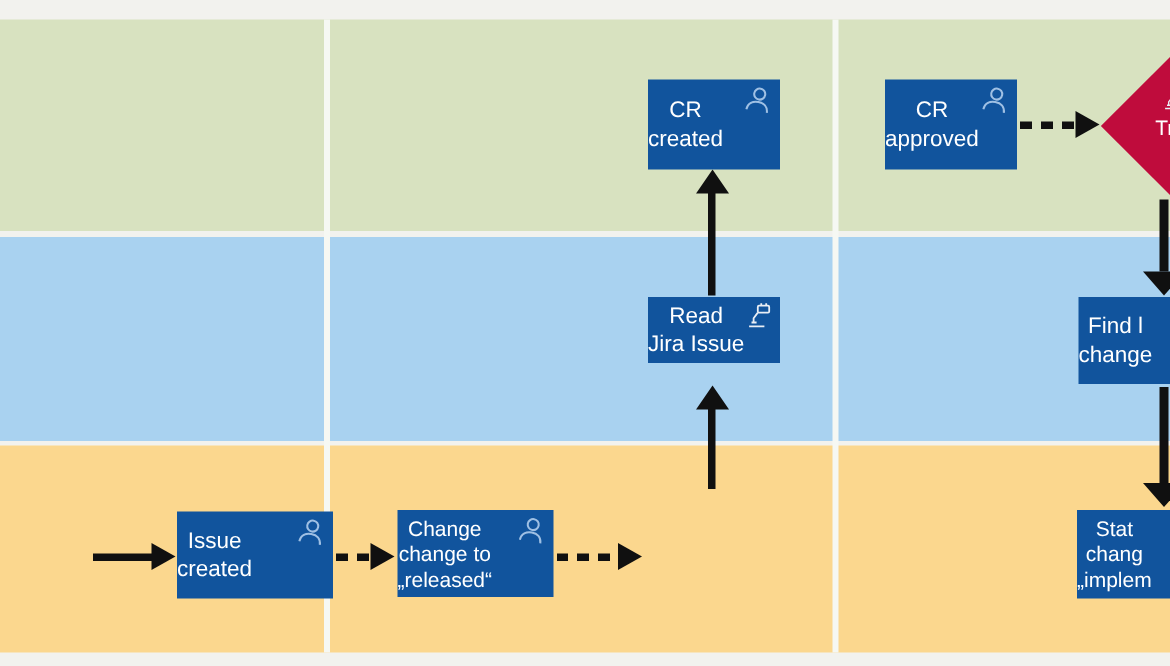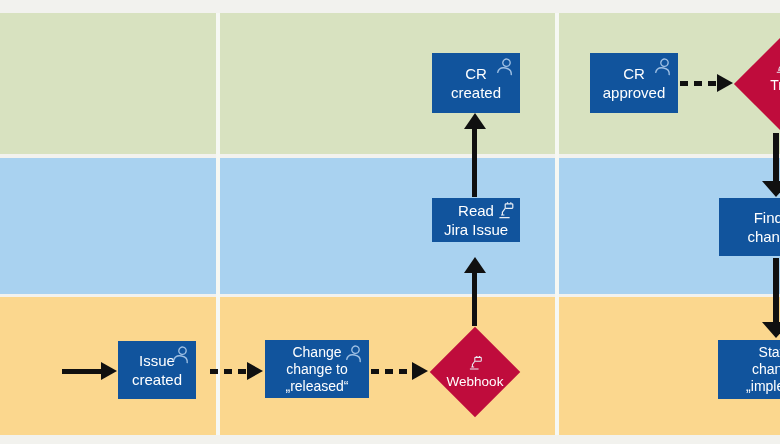--- a/index.html
+++ b/index.html
@@ -21,21 +21,21 @@
   .shaft-v{position:absolute;width:5px;background:var(--arrow-black);z-index:3;}
   .shaft-v.wide{width:6px;}
   .head{position:absolute;width:0;height:0;z-index:3;}
   .head-right{border-top:9px solid transparent;border-bottom:9px solid transparent;border-left:16px solid var(--arrow-black);}
   .head-up{border-left:11px solid transparent;border-right:11px solid transparent;border-bottom:16px solid var(--arrow-black);}
   .head-down{border-left:14px solid transparent;border-right:14px solid transparent;border-top:16px solid var(--arrow-black);}
 
   
   .node{
     position:absolute;background:var(--box-blue);color:#fff;z-index:4;
-    display:flex;align-items:center;justify-content:center;text-align:center;
+    display:flex;align-items:center;text-align:center;
     font-size:15px;line-height:19px;
   }
   .node .lbl div{white-space:nowrap;}
   .node.small-text{font-size:14px;line-height:17px;}
   .icn{position:absolute;top:3px;right:4px;}
   .person{color:var(--icon-person);}
   .robot{color:var(--icon-robot);}
 
   .start-node{
     position:absolute;left:9px;top:351px;width:51px;height:42px;border-radius:21px;
@@ -83,21 +83,21 @@
   <div class="shaft-h dashed" style="left:680px;top:81px;width:37px"></div>
   <div class="head head-right" style="left:717px;top:74px"></div>
 
   <div class="shaft-v wide" style="left:773px;top:133px;height:48px"></div>
   <div class="head head-down" style="left:762px;top:181px"></div>
 
   <div class="shaft-v wide" style="left:773px;top:258px;height:64px"></div>
   <div class="head head-down" style="left:762px;top:322px"></div>
 
 
-  <div class="node" style="left:118px;top:341px;width:78px;height:58px">
+  <div class="node" style="left:118px;top:341px;width:104px;height:58px">
     <svg class="icn person" viewBox="0 0 20 20" width="21" height="21">
       <g transform="rotate(10 10 10)" fill="none" stroke="currentColor" stroke-width="1.3">
         <circle cx="10.3" cy="6.3" r="3.5"></circle>
         <path d="M3.6 17.2 C3.8 13.2 6.8 11.4 10.3 11.4 C13.8 11.4 16.6 13.2 16.8 17.2"></path>
       </g>
     </svg>
     <div class="lbl">
       <div>Issue</div>
       <div>created</div>
     </div>
@@ -110,32 +110,20 @@
         <path d="M3.6 17.2 C3.8 13.2 6.8 11.4 10.3 11.4 C13.8 11.4 16.6 13.2 16.8 17.2"></path>
       </g>
     </svg>
     <div class="lbl">
       <div>Change</div>
       <div>change to</div>
       <div>„released“</div>
     </div>
   </div>
 
-  <div class="diamond-wrap" style="left:430px;top:327px;width:90px;height:90px">
-    <div class="diamond-shape" style="left:13px;top:13px;width:64px;height:64px"></div>
-    <div class="diamond-content">
-      <svg class="robot" viewBox="0 0 20 20" width="17" height="17" fill="none" stroke="currentColor" stroke-width="1.2">
-        <rect x="9.2" y="2.8" width="7.6" height="4.6" rx="0.8"></rect>
-        <path d="M11.5 2.8 V1.2 M14.8 2.8 V1.2"></path>
-        <path d="M9.2 7.4 L6.4 11.2 V14"></path>
-        <path d="M3.4 16.6 H13.6 M5 14 H8.4"></path>
-      </svg>
-      <span class="dlbl">Webhook</span>
-    </div>
-  </div>
 
   <div class="node" style="left:432px;top:198px;width:88px;height:44px">
     <svg class="icn robot" viewBox="0 0 20 20" width="20" height="20" fill="none" stroke="currentColor" stroke-width="1.2">
       <rect x="9.2" y="2.8" width="7.6" height="4.6" rx="0.8"></rect>
       <path d="M11.5 2.8 V1.2 M14.8 2.8 V1.2"></path>
       <path d="M9.2 7.4 L6.4 11.2 V14"></path>
       <path d="M3.4 16.6 H13.6 M5 14 H8.4"></path>
     </svg>
     <div class="lbl">
       <div>Read</div>

